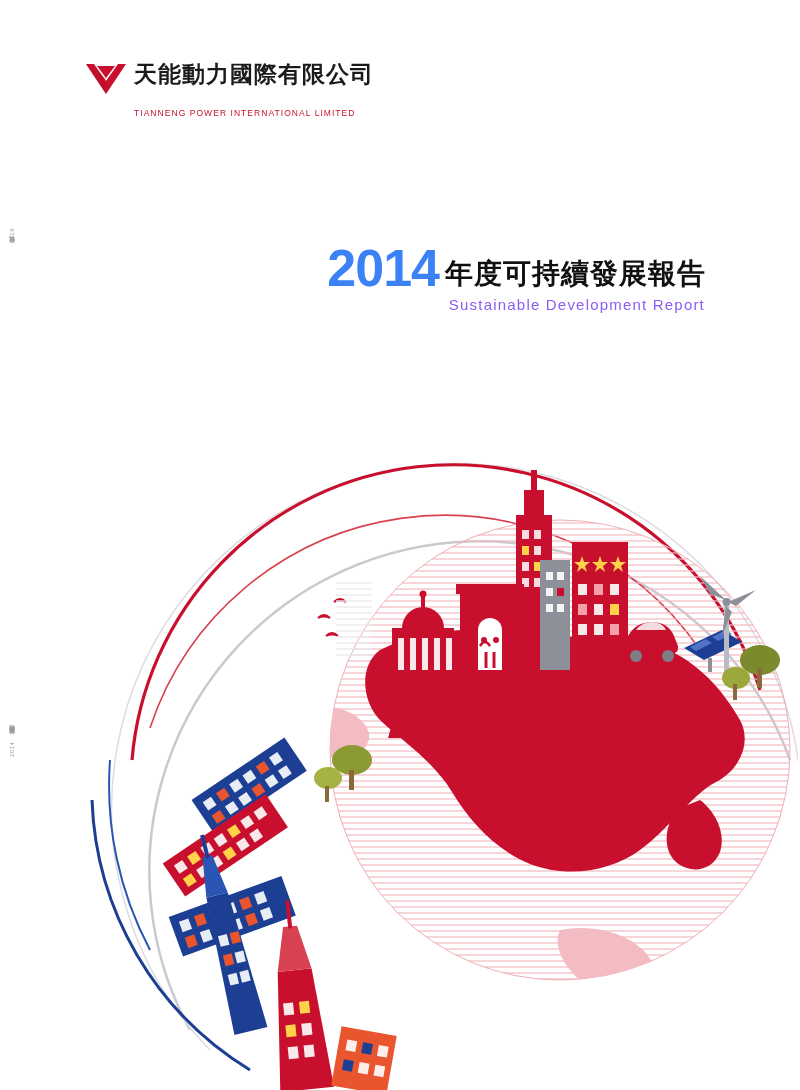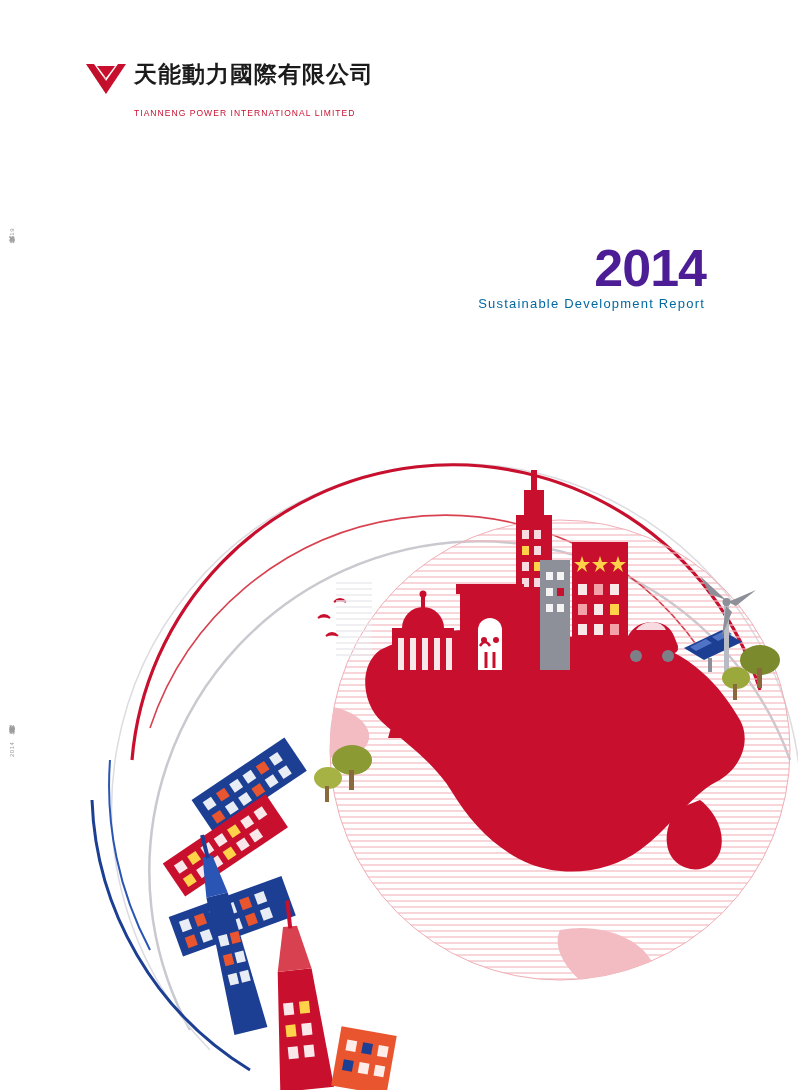--- a/index.html
+++ b/index.html
@@ -67,38 +67,38 @@
   }
   .title-row {
     display: flex;
     align-items: flex-end;
     justify-content: flex-end;
   }
   .title-year {
     font-family: "Liberation Sans", sans-serif;
     font-size: 52px;
     font-weight: bold;
-    color: #4c1d95;
+    color: #3b82f6;
     letter-spacing: -1px;
     line-height: 50px;
   }
   .title-cn {
     font-family: "DejaVu Sans", sans-serif;
     font-size: 28px;
     font-weight: bold;
     color: #111111;
     letter-spacing: 1px;
     line-height: 34px;
     margin-left: 6px;
     padding-bottom: 2px;
   }
   .title-en {
     font-family: "Liberation Sans", sans-serif;
-    font-size: 13px;
-    color: #0369a1;
+    font-size: 15px;
+    color: #8b5cf6;
     letter-spacing: 1.2px;
     margin-top: 3px;
     padding-right: 1px;
   }
 
   
   .side-text {
     position: absolute;
     left: 8px;
     color: #9a9a9a;
@@ -138,20 +138,21 @@
     </div>
     <div class="logo-text">
       <div class="logo-cn">天能動力國際有限公司</div>
       <div class="logo-en">TIANNENG POWER INTERNATIONAL LIMITED</div>
     </div>
   </div>
 
   <div class="title-block">
     <div class="title-row">
       <div class="title-year">2014</div>
+      <div class="title-cn">年度可持續發展報告</div>
     </div>
     <div class="title-en">Sustainable Development Report</div>
   </div>
 
   <div class="side-text upper">股份代號 : 819</div>
   <div class="side-text lower">2014 年度可持續發展報告</div>
 
   <div class="art">
     <svg width="800" height="760" viewBox="0 0 800 760">
       <defs>

